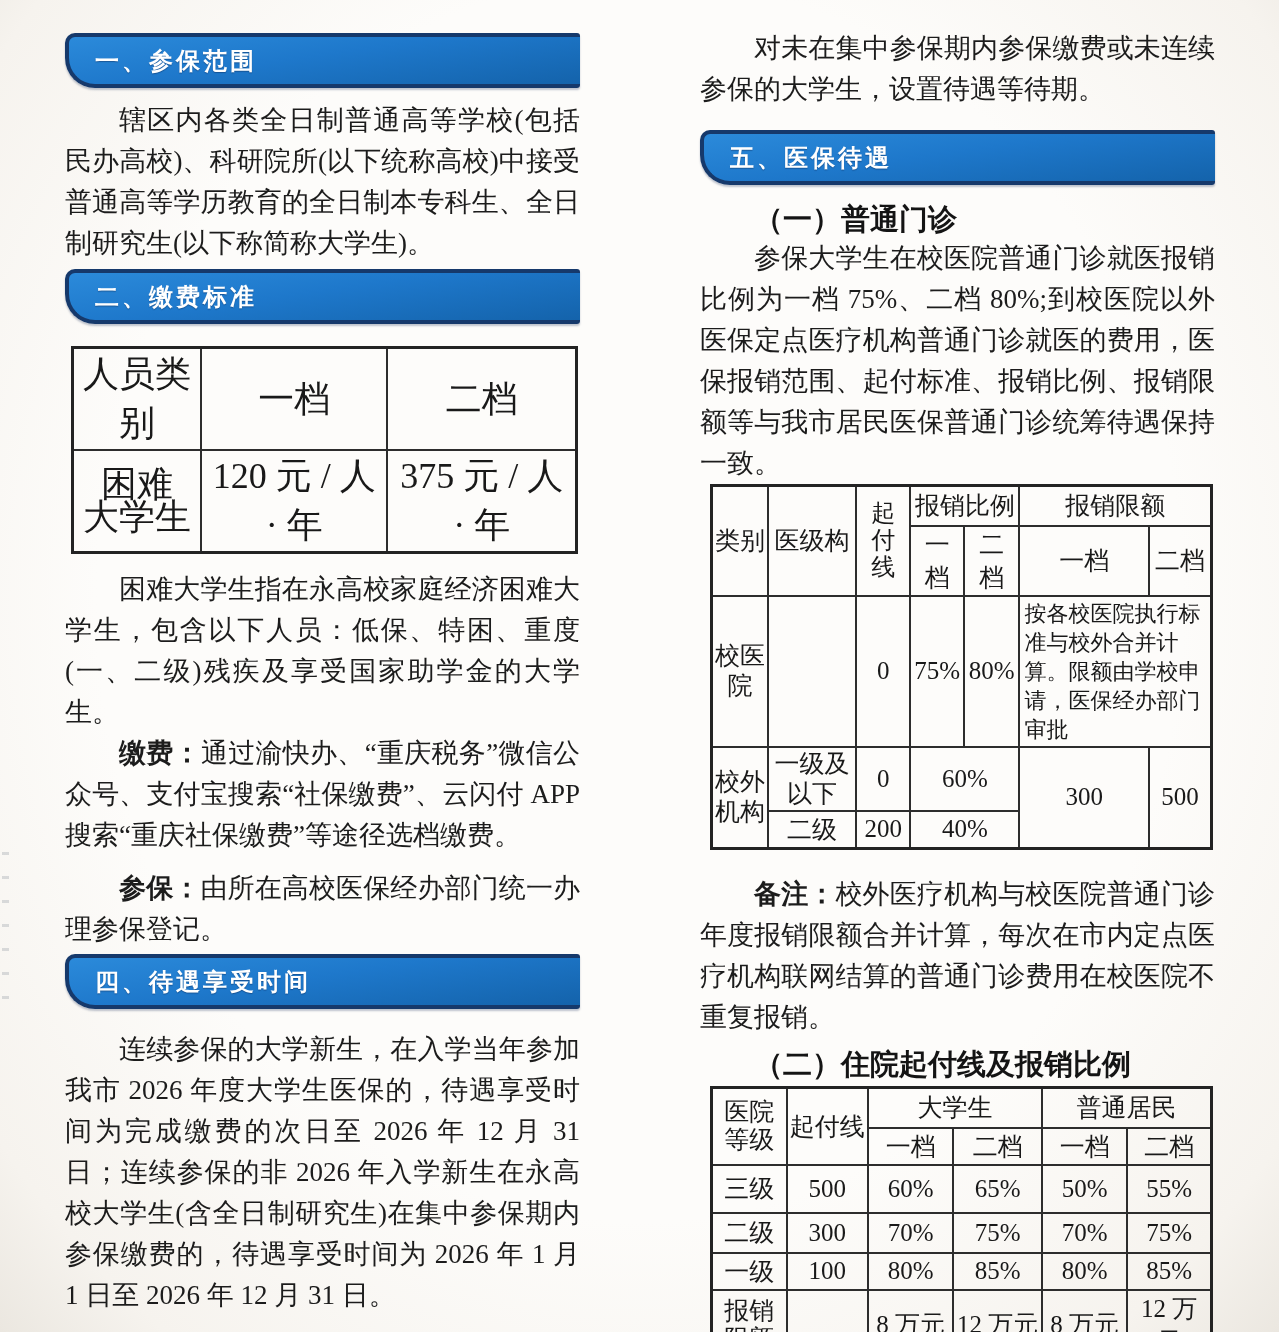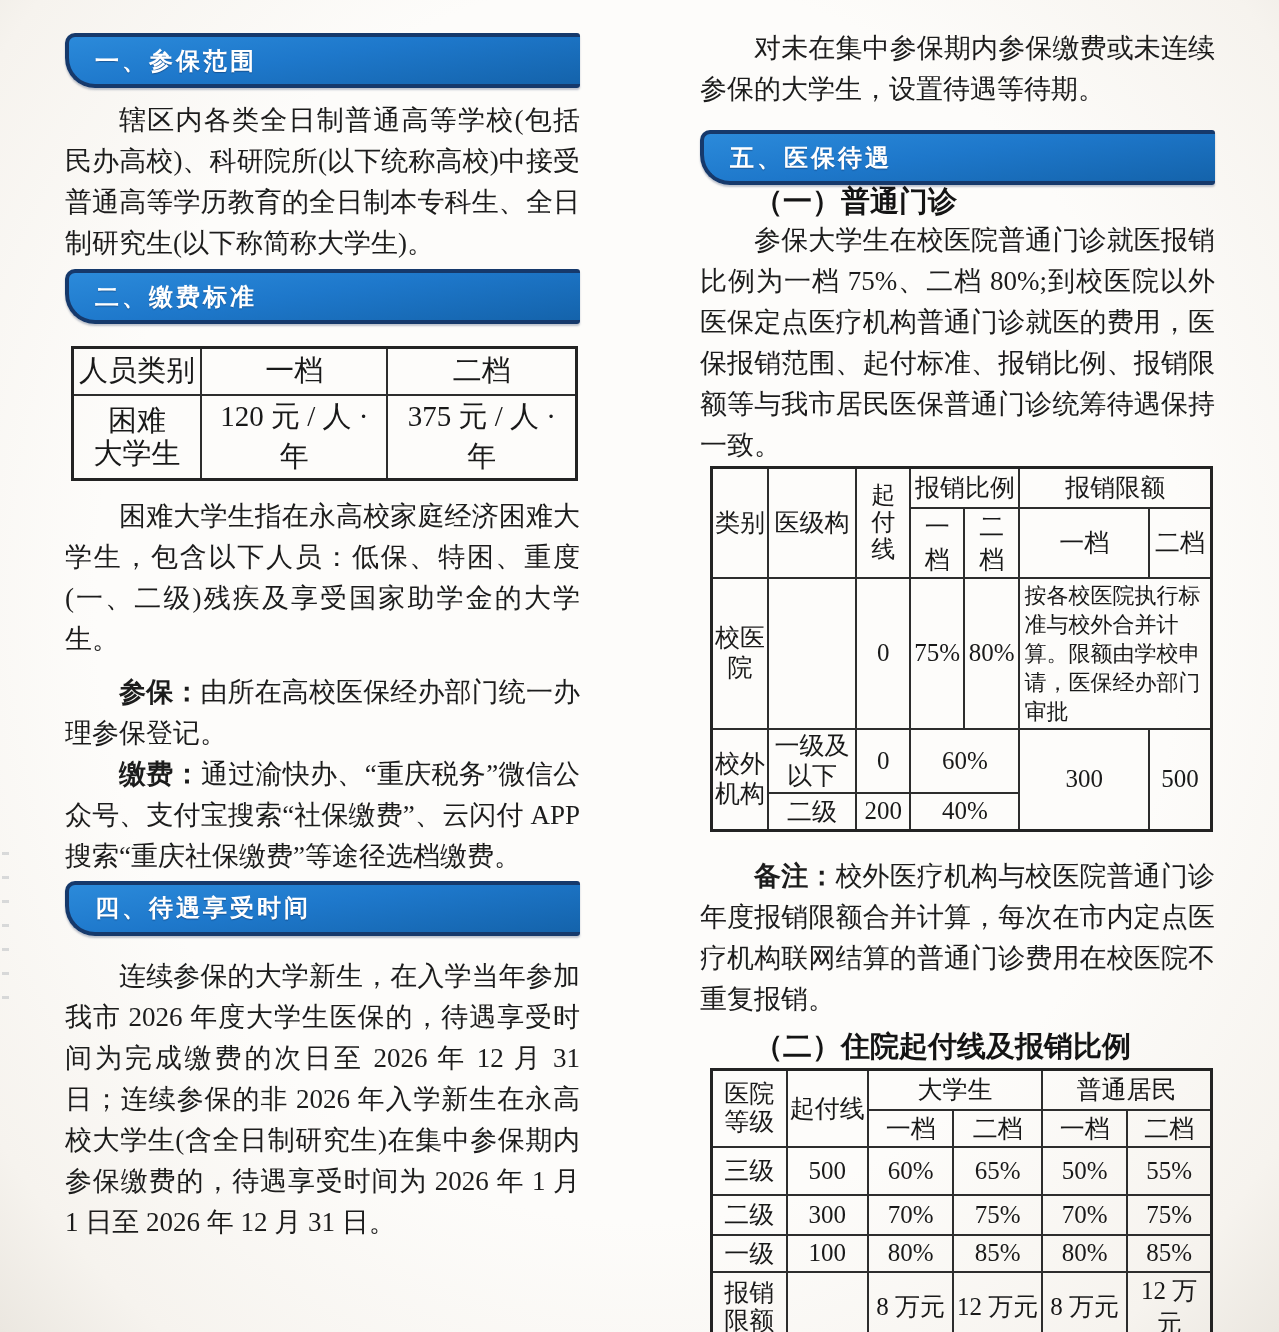--- a/index.html
+++ b/index.html
@@ -52,21 +52,21 @@
     border-collapse:collapse;table-layout:fixed;
     font-family:"Liberation Serif","DejaVu Serif",serif;color:#191919;
     border:3px solid #232323;
   }
   table.tbl td{
     border:2px solid #2d2d2d;text-align:center;vertical-align:middle;
     padding:1px 2px;box-sizing:border-box;
   }
   .pre{white-space:pre-line;}
 
-  table.t-fee{width:507px;margin:22px 0 0 6px;font-size:29px;}
+  table.t-fee{width:507px;margin:22px 0 0 6px;font-size:36px;}
   table.t-fee tr.hr{height:47px;}
   table.t-fee tr.dr{height:76px;}
   table.t-fee .type{line-height:33px;}
 
   table.t-out{width:503px;margin:0 0 0 10px;font-size:25px;}
   table.t-out tr.h1{height:40px;}
   table.t-out tr.h2{height:40px;}
   table.t-out tr.r1{height:100px;}
   table.t-out tr.r2{height:58px;}
   table.t-out tr.r3{height:38px;}
@@ -89,21 +89,21 @@
   .mt-bar1{margin-top:33px;}
   .mt-p1{margin-top:12px;}
   .mt-bar2{margin-top:5px;}
   .mt-p2{margin-top:15px;}
   .mt-bar3{margin-top:3px;}
   .mt-p3{margin-top:12px;}
   .mt-bar4{margin-top:4px;}
   .mt-p5{margin-top:20px;}
   .mt-p0{margin-top:28px;}
   .mt-bar5{margin-top:20px;}
-  .mt-sub1{}
+  .mt-sub1{margin-top:18px;}
   .mt-rp1{margin-top:3px;margin-bottom:0;}
   .mt-note1{margin-top:24px;}
   .mt-sub2{margin-top:10px;}
 
   .edge-marks{
     position:absolute;left:2px;top:852px;width:7px;height:150px;opacity:.3;
     background:repeating-linear-gradient(180deg,#8a929c 0 3px,transparent 3px 24px);
   }
 </style>
 </head>
@@ -140,22 +140,22 @@
 大学生</td>
         <td>120 元 / 人 · 年</td>
         <td>375 元 / 人 · 年</td>
       </tr>
       </tbody>
     </table>
 
     <p class="body-p mt-p2">困难大学生指在永高校家庭经济困难大学生，包含以下人员：低保、特困、重度(一、二级)残疾及享受国家助学金的大学生。</p>
 
 
+    <p class="body-p"><span class="lbl">缴费：</span><span>通过渝快办、“重庆税务”微信公众号、支付宝搜索“社保缴费”、云闪付 APP 搜索“重庆社保缴费”等途径选档缴费。</span></p>
     <p class="body-p mt-p3"><span class="lbl">参保：</span><span>由所在高校医保经办部门统一办理参保登记。</span></p>
-    <p class="body-p"><span class="lbl">缴费：</span><span>通过渝快办、“重庆税务”微信公众号、支付宝搜索“社保缴费”、云闪付 APP 搜索“重庆社保缴费”等途径选档缴费。</span></p>
 
     <div class="sec-bar mt-bar4">
       <span class="bar-text">四、待遇享受时间</span>
     </div>
 
     <p class="body-p mt-p5">连续参保的大学新生，在入学当年参加我市 2026 年度大学生医保的，待遇享受时间为完成缴费的次日至 2026 年 12 月 31 日；连续参保的非 2026 年入学新生在永高校大学生(含全日制研究生)在集中参保期内参保缴费的，待遇享受时间为 2026 年 1 月 1 日至 2026 年 12 月 31 日。</p>
   </div>
 
   <div class="col col-right">
 

